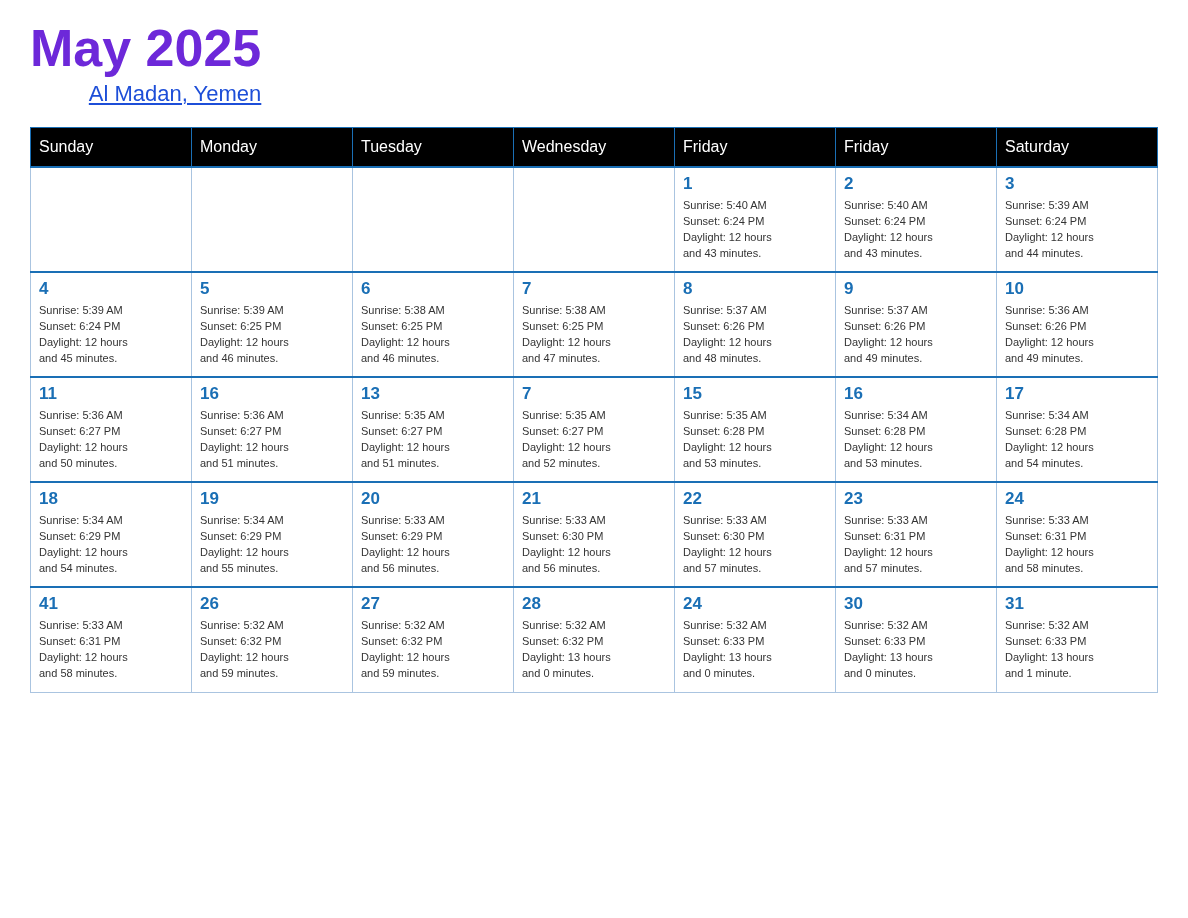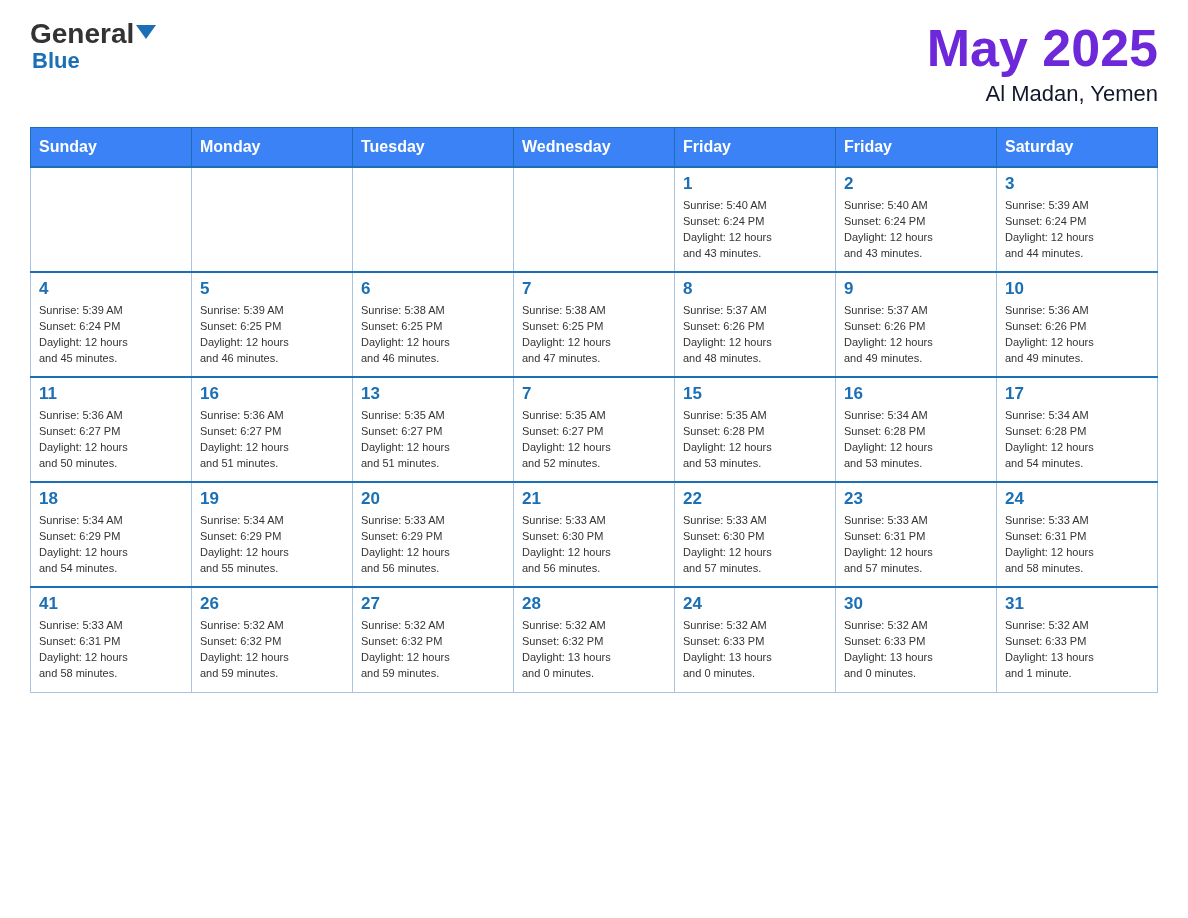--- a/index.html
+++ b/index.html
@@ -52,33 +52,34 @@
     }
     .title-section h1 {
       font-size: 52px;
       font-weight: bold;
       color: #6d28d9;
       line-height: 1.1;
     }
     .title-section h2 {
       font-size: 22px;
       font-weight: normal;
-      color: #0f172a;
+      color: #1d4ed8;
       margin-top: 4px;
+      text-decoration: underline;
     }
     .calendar {
       width: 100%;
       border-collapse: collapse;
       border: 1px solid #1a6fb5;
     }
     .calendar th {
-      background-color: #3b82f6;
+      background-color: #000000;
       color: #fff;
       font-size: 16px;
-      font-weight: bold;
+      font-weight: normal;
       padding: 10px 8px;
       text-align: left;
       border: 1px solid #1a6fb5;
     }
     .calendar td {
       border: 1px solid #aac4e0;
       vertical-align: top;
       padding: 6px 8px;
       width: 14.28%;
       height: 105px;
@@ -98,26 +99,20 @@
       background: #fff;
     }
     .week-row td {
       border-top: 2px solid #1a6fb5;
     }
   </style>
 </head>
 <body>
 
 <div class="header">
-  <div class="logo">
-    <div class="logo-top">
-      <span class="general">General</span><span class="logo-triangle"></span>
-    </div>
-    <div class="logo-bottom">Blue</div>
-  </div>
   <div class="title-section">
     <h1>May 2025</h1>
     <h2>Al Madan, Yemen</h2>
   </div>
 </div>
 
 <table class="calendar">
   <thead>
     <tr>
       <th>Sunday</th>

